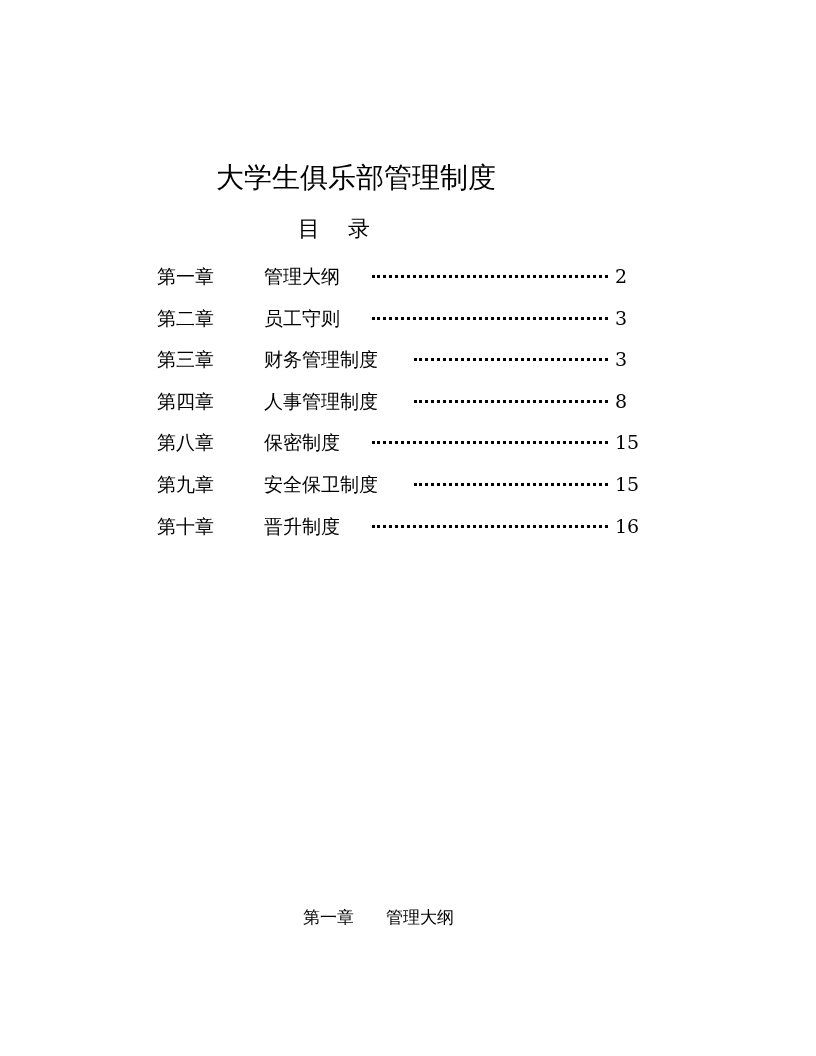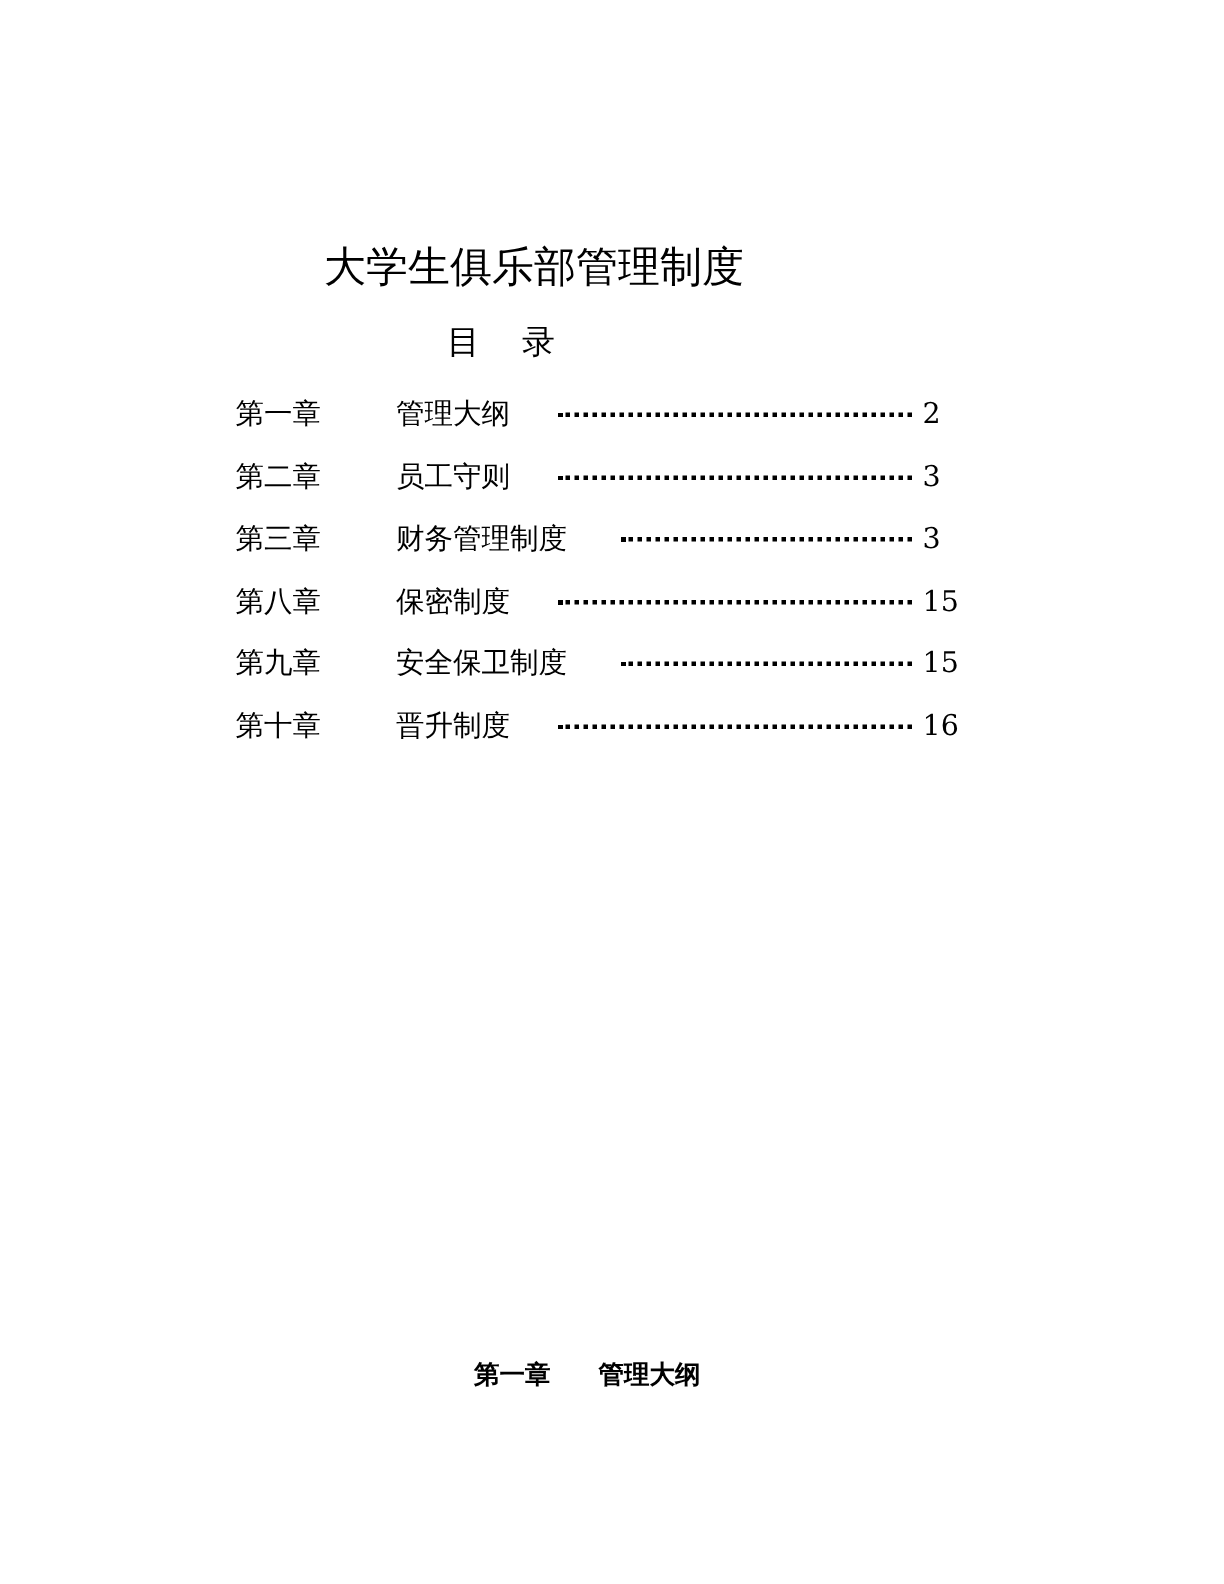--- a/index.html
+++ b/index.html
@@ -71,24 +71,23 @@
       left: 458px;
       top: 0;
       font-family: "DejaVu Serif", "Liberation Serif", serif;
       white-space: nowrap;
     }
     .chapter-heading {
       position: absolute;
       left: 303px;
       top: 904px;
       font-size: 17px;
-      font-weight: bold;
+      font-weight: normal;
       line-height: 26px;
       white-space: nowrap;
-      margin-left: 13px;
     }
     .chapter-heading .gap { display: inline-block; width: 32px; }
   </style>
 </head>
 <body>
 
 <div class="doc-title">大学生俱乐部管理制度</div>
 
 <div class="toc-heading">
   <span>目</span><span class="gap"></span><span>录</span>
@@ -107,20 +106,26 @@
     <span class="toc-leader" style="left:215px;width:236px;"></span>
     <span class="toc-page">3</span>
   </div>
   <div class="toc-row">
     <span class="toc-chapter">第三章</span>
     <span class="toc-name">财务管理制度</span>
     <span class="toc-leader" style="left:257px;width:194px;"></span>
     <span class="toc-page">3</span>
   </div>
   <div class="toc-row">
+    <span class="toc-chapter">第四章</span>
+    <span class="toc-name">人事管理制度</span>
+    <span class="toc-leader" style="left:257px;width:194px;"></span>
+    <span class="toc-page">8</span>
+  </div>
+  <div class="toc-row">
     <span class="toc-chapter">第八章</span>
     <span class="toc-name">保密制度</span>
     <span class="toc-leader" style="left:215px;width:236px;"></span>
     <span class="toc-page">15</span>
   </div>
   <div class="toc-row">
     <span class="toc-chapter">第九章</span>
     <span class="toc-name">安全保卫制度</span>
     <span class="toc-leader" style="left:257px;width:194px;"></span>
     <span class="toc-page">15</span>

